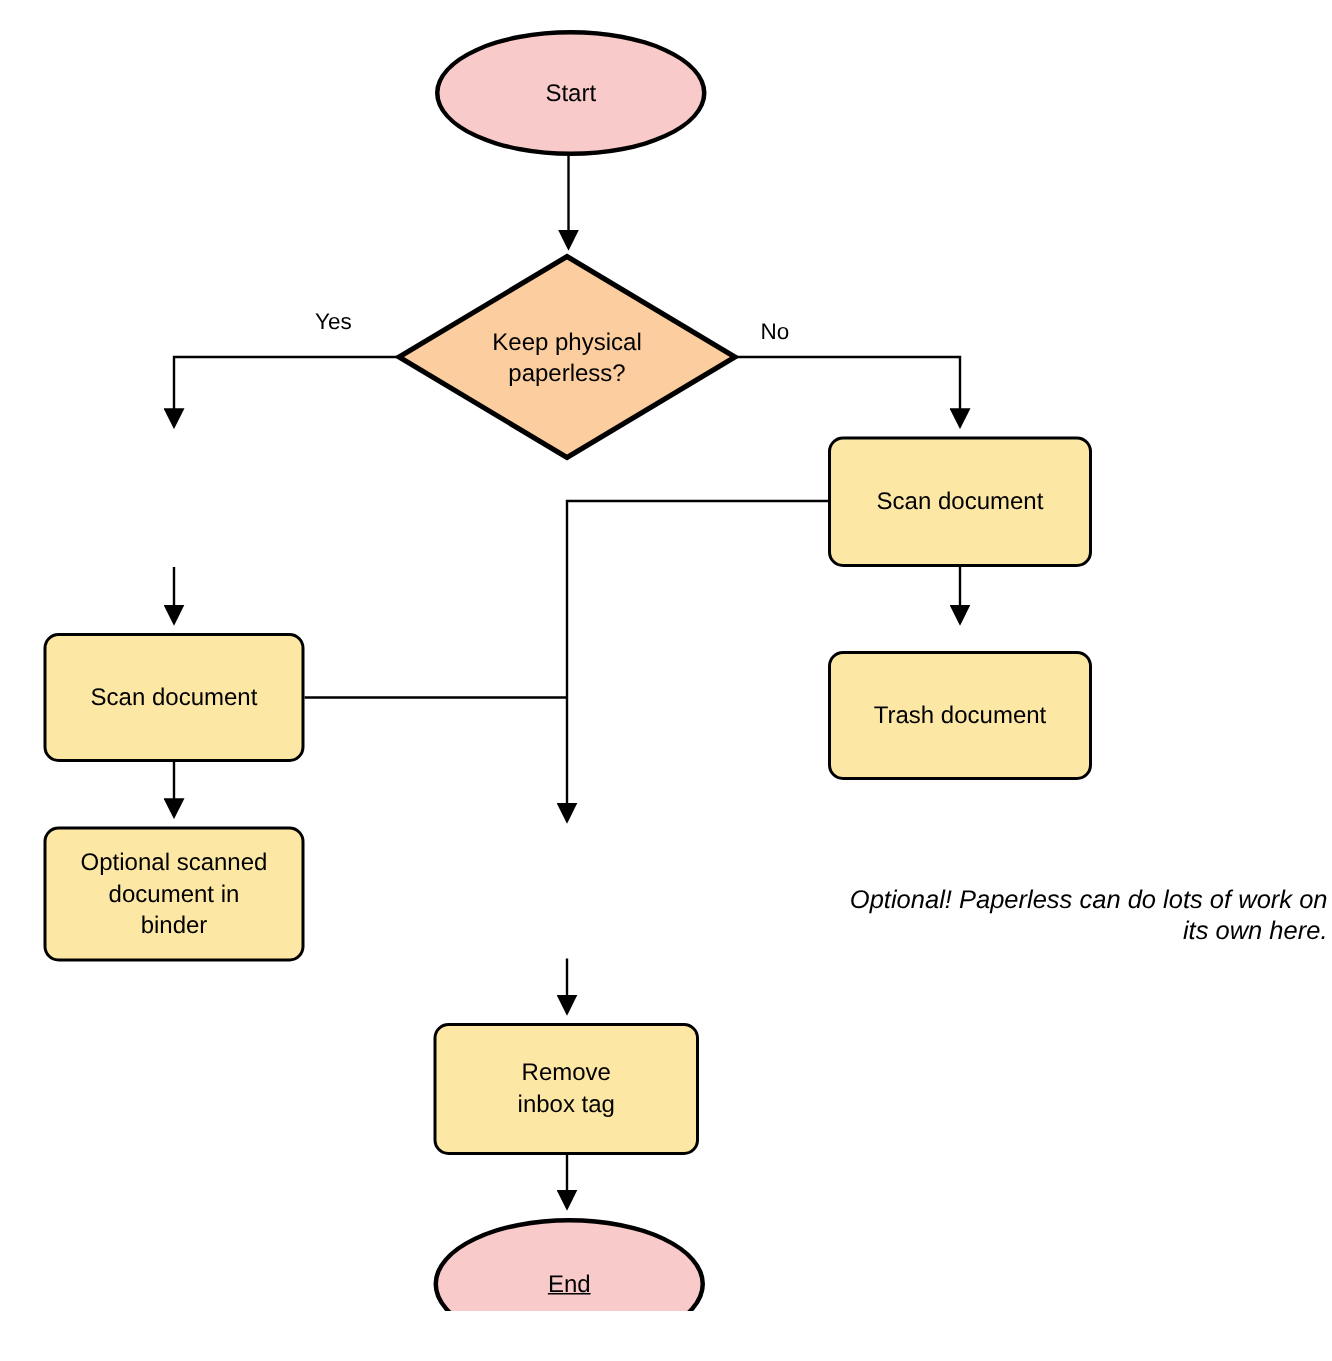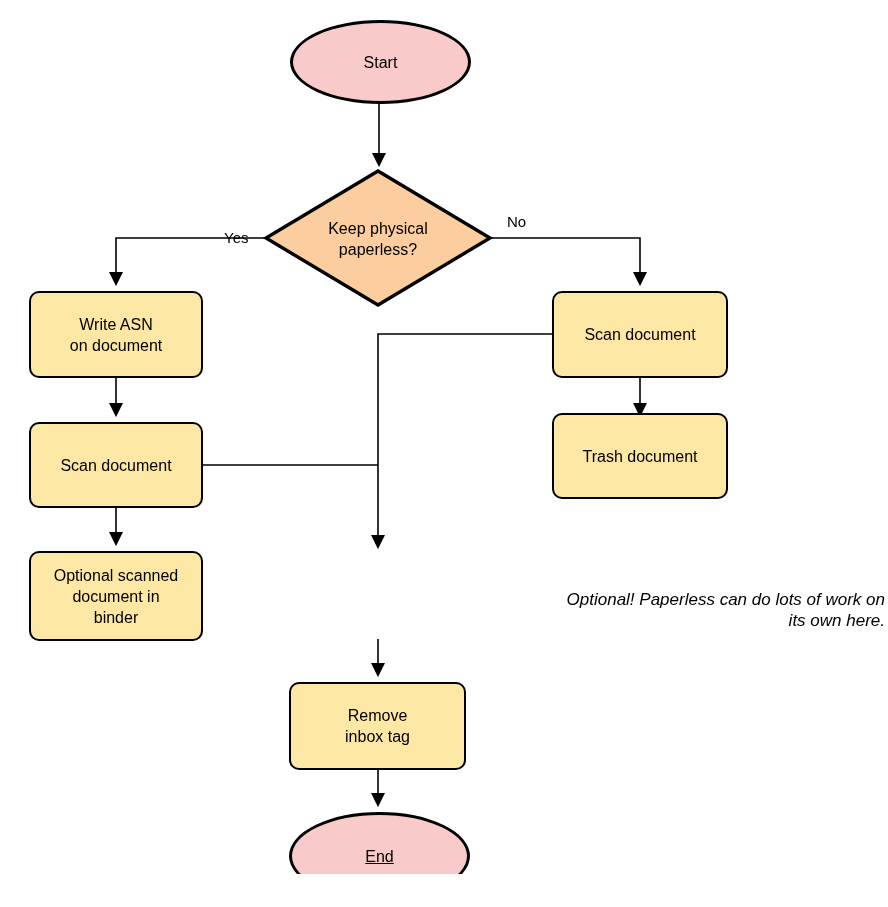--- a/index.html
+++ b/index.html
@@ -32,30 +32,30 @@
     border-radius:50%;
   }
   .decision-label {  }
 
   #node-start      { left:290px; top:20px;  width:181px; height:84px; }
   #node-end        { left:289px; top:812px; width:181px; height:88px;text-decoration:underline; }
   #node-write-asn  { left:29px;  top:291px; width:174px; height:87px; }
   #node-scan-left  { left:29px;  top:422px; width:174px; height:86px; }
   #node-archive    { left:29px;  top:551px; width:174px; height:90px; }
   #node-scan-right { left:552px; top:291px; width:176px; height:87px; }
-  #node-trash      { left:552px; top:413px; width:176px; height:86px; }
+  #node-trash      { left:552px; top:434px; width:176px; height:86px; }
   #node-tagging    { left:289px; top:554px; width:177px; height:85px; }
   #node-remove     { left:289px; top:682px; width:177px; height:88px; }
   #node-decision-label { left:276px; top:186px; width:204px; height:106px; }
 
   .edge-label {
     position:absolute;
     font-size:15px; line-height:18px;
   }
-  #label-yes { left:210px; top:229px;margin-left:14px; }
+  #label-yes { left:210px; top:206px; }
   #label-no  { left:507px; top:213px; }
 
   .annotation {
     position:absolute;
     left:481px; top:589px; width:404px;
     font-size:17px; line-height:21px;
     font-style:italic;
     text-align:right;
     white-space:pre-line;
   }
@@ -95,22 +95,20 @@
 
   <div class="node terminal" id="node-start">Start</div>
 
   <div class="node decision-label" id="node-decision-label">Keep physical
 paperless?</div>
 
   <div class="edge-label" id="label-yes">Yes</div>
 
   <div class="edge-label" id="label-no">No</div>
 
-  <div class="node process" id="node-write-asn">Write ASN
-on document</div>
 
   <div class="node process" id="node-scan-left">Scan document</div>
 
   <div class="node process" id="node-archive">Optional scanned
 document in
 binder</div>
 
   <div class="node process" id="node-scan-right">Scan document</div>
 
   <div class="node process" id="node-trash">Trash document</div>

